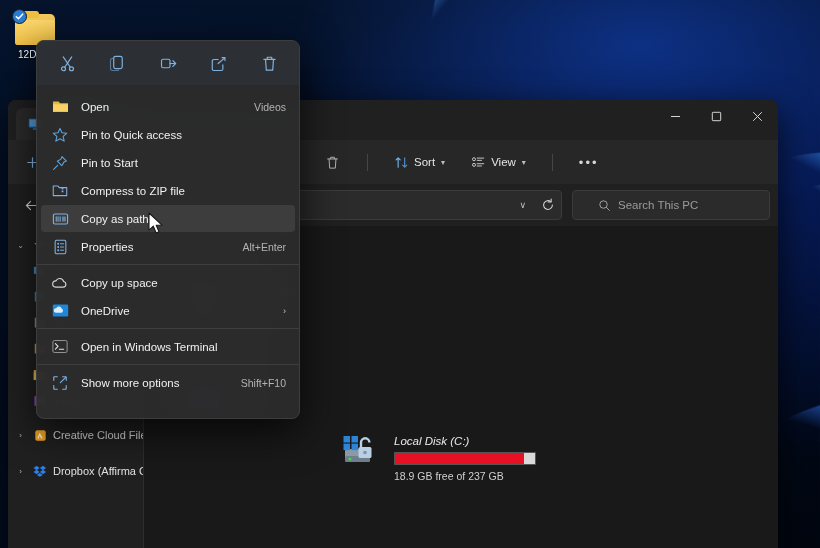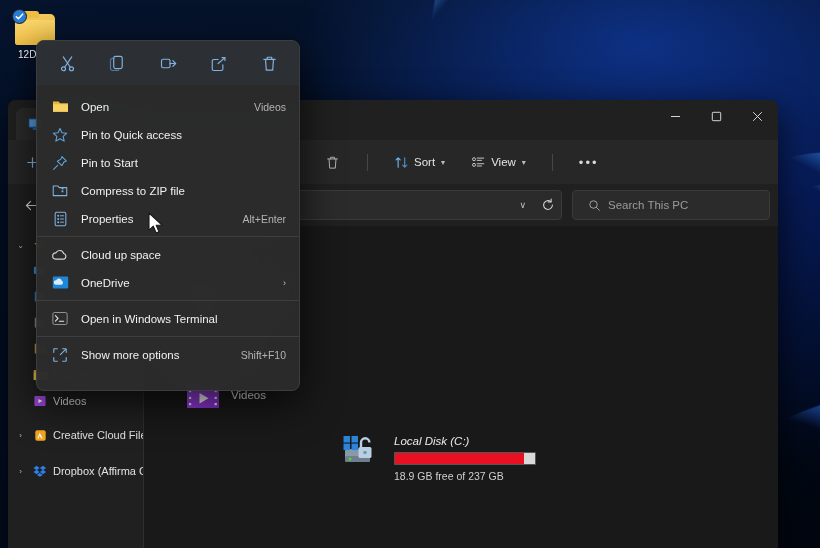--- a/index.html
+++ b/index.html
@@ -228,21 +228,21 @@
   .addr-crumbs {
     flex: 1 1 auto; display: flex; align-items: center; gap: 5px;
     font-size: 11.5px; color: #e0e0e0; overflow: hidden; white-space: nowrap;
   }
   .searchbox {
     width: 198px; height: 30px;
     background: #2b2b2b;
     border: 1px solid #3b3b3b;
     border-radius: 4px;
     display: flex; align-items: center; gap: 7px;
-    padding: 0 15px;
+    padding: 0 25px;
     margin-left: 6px;
     flex: 0 0 auto;
   }
   .searchbox span.ph { font-size: 11.5px; color: #9b9b9b; }
 
   .body {
     flex: 1 1 auto;
     display: flex;
     min-height: 0;
     background: #202020;
@@ -836,20 +836,31 @@
         <svg width="16" height="15" viewBox="0 0 18 16">
             <path d="M1.4 3 h5.4 l1.3 1.8 H16.6 V13.8 H1.4 Z" stroke="#7fb2e0" stroke-width="1.2" fill="none" stroke-linejoin="round"></path>
             <rect x="10.8" y="4.8" width="2" height="2" fill="#7fb2e0"></rect>
             <rect x="10.8" y="8" width="2" height="2" fill="#7fb2e0"></rect>
           </svg>
       </span>
       <span class="ci-lbl">Compress to ZIP file</span>
       <span class="ci-acc"></span>
     </div>
 
+    <div class="ctx-item hover">
+      <span class="ci-ico">
+        <svg width="17" height="14" viewBox="0 0 18 15">
+            <rect x="1.4" y="2.2" width="15.2" height="10.6" rx="1.6" stroke="#7fb2e0" stroke-width="1.2" fill="none"></rect>
+            <path d="M4.4 5 V10 M6.4 5 V10 M8.6 5 V10" stroke="#7fb2e0" stroke-width="1.1" stroke-linecap="round"></path>
+            <rect x="10.6" y="4.8" width="4.2" height="5.4" rx="0.6" fill="#7fb2e0" opacity="0.6"></rect>
+          </svg>
+      </span>
+      <span class="ci-lbl">Copy as path</span>
+      <span class="ci-acc"></span>
+    </div>
 
     <div class="ctx-item">
       <span class="ci-ico">
         <svg width="15" height="16" viewBox="0 0 16 18">
             <rect x="2" y="1.4" width="12" height="15.2" rx="1.6" stroke="#7fb2e0" stroke-width="1.2" fill="none"></rect>
             <circle cx="5.4" cy="5.4" r="1.1" fill="#7fb2e0"></circle>
             <circle cx="5.4" cy="9" r="1.1" fill="#7fb2e0"></circle>
             <circle cx="5.4" cy="12.6" r="1.1" fill="#7fb2e0"></circle>
             <path d="M8 5.4 h3.4 M8 9 h3.4 M8 12.6 h3.4" stroke="#7fb2e0" stroke-width="1.1" stroke-linecap="round"></path>
           </svg>
@@ -860,21 +871,21 @@
 
     <div class="ctx-sep"></div>
 
 
     <div class="ctx-item">
       <span class="ci-ico">
         <svg width="18" height="13" viewBox="0 0 19 14">
             <path d="M4.8 12 A3.4 3.4 0 0 1 5.2 5.2 A4.4 4.4 0 0 1 13.4 5.9 A3.1 3.1 0 0 1 13.1 12 Z" stroke="#d4d4d4" stroke-width="1.2" fill="none" stroke-linejoin="round"></path>
           </svg>
       </span>
-      <span class="ci-lbl">Cloud up space</span>
+      <span class="ci-lbl">Copy up space</span>
       <span class="ci-acc"></span>
     </div>
 
     <div class="ctx-item">
       <span class="ci-ico">
         <svg width="17" height="15" viewBox="0 0 18 16">
             <rect x="0.8" y="1.6" width="16.4" height="12.8" rx="1.4" fill="#1f86d8"></rect>
             <path d="M4 10.4 A2.4 2.4 0 0 1 4.4 5.6 A3.2 3.2 0 0 1 10.4 6.2 A2.3 2.3 0 0 1 10.2 10.4 Z" fill="#d8ecfb"></path>
           </svg>
       </span>

